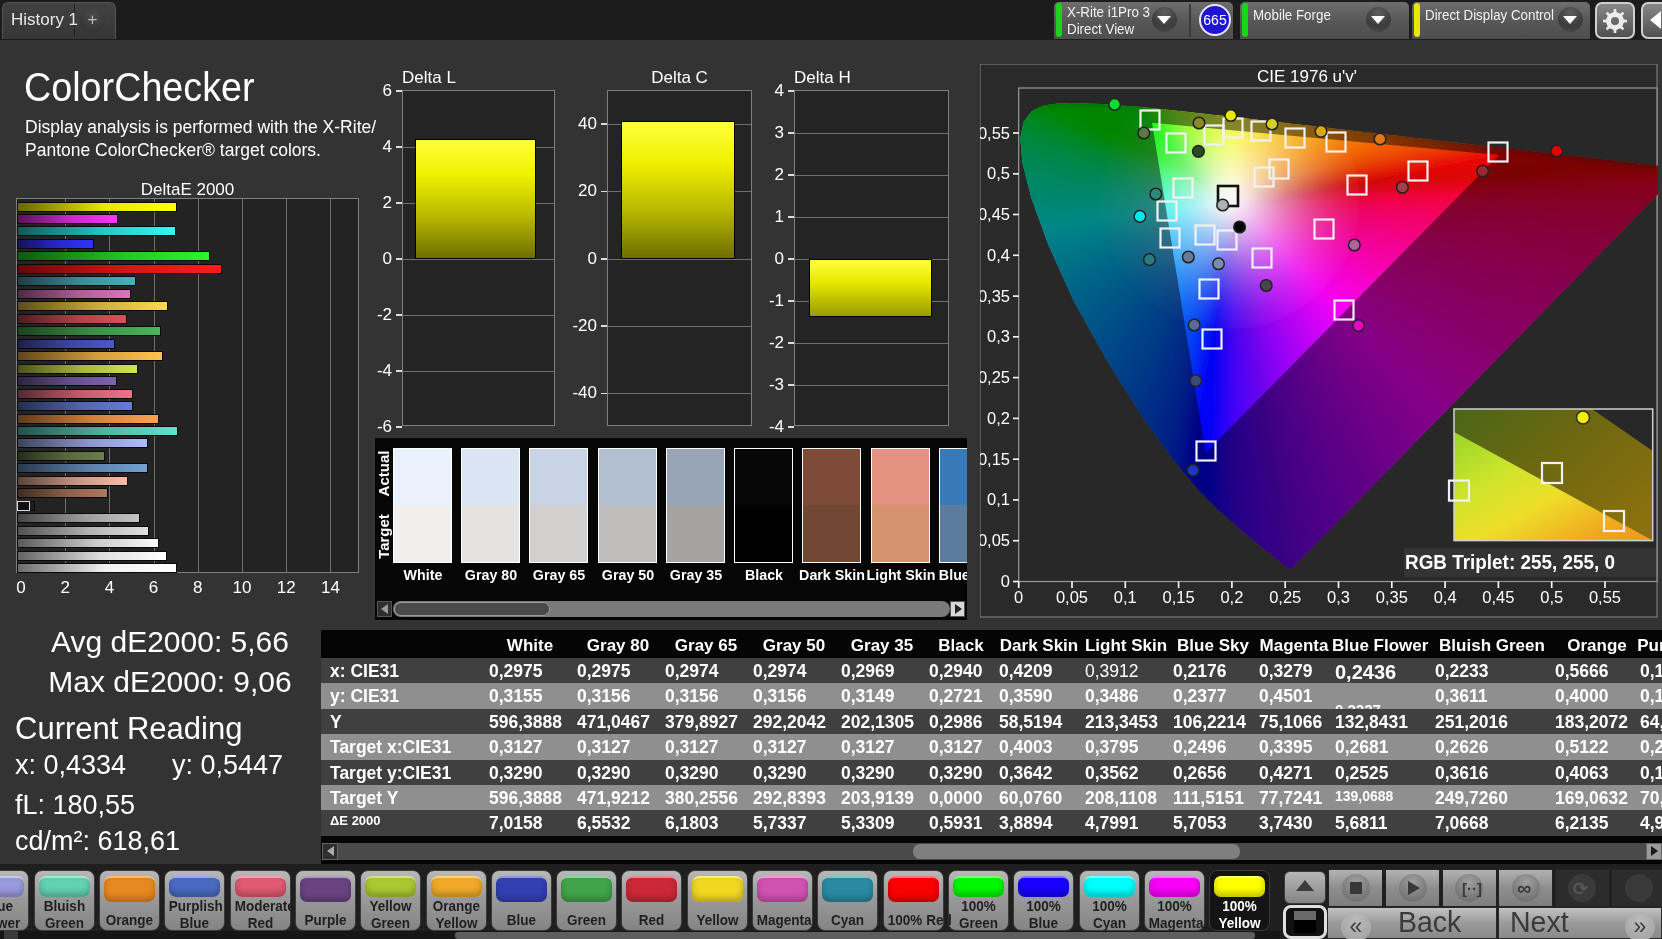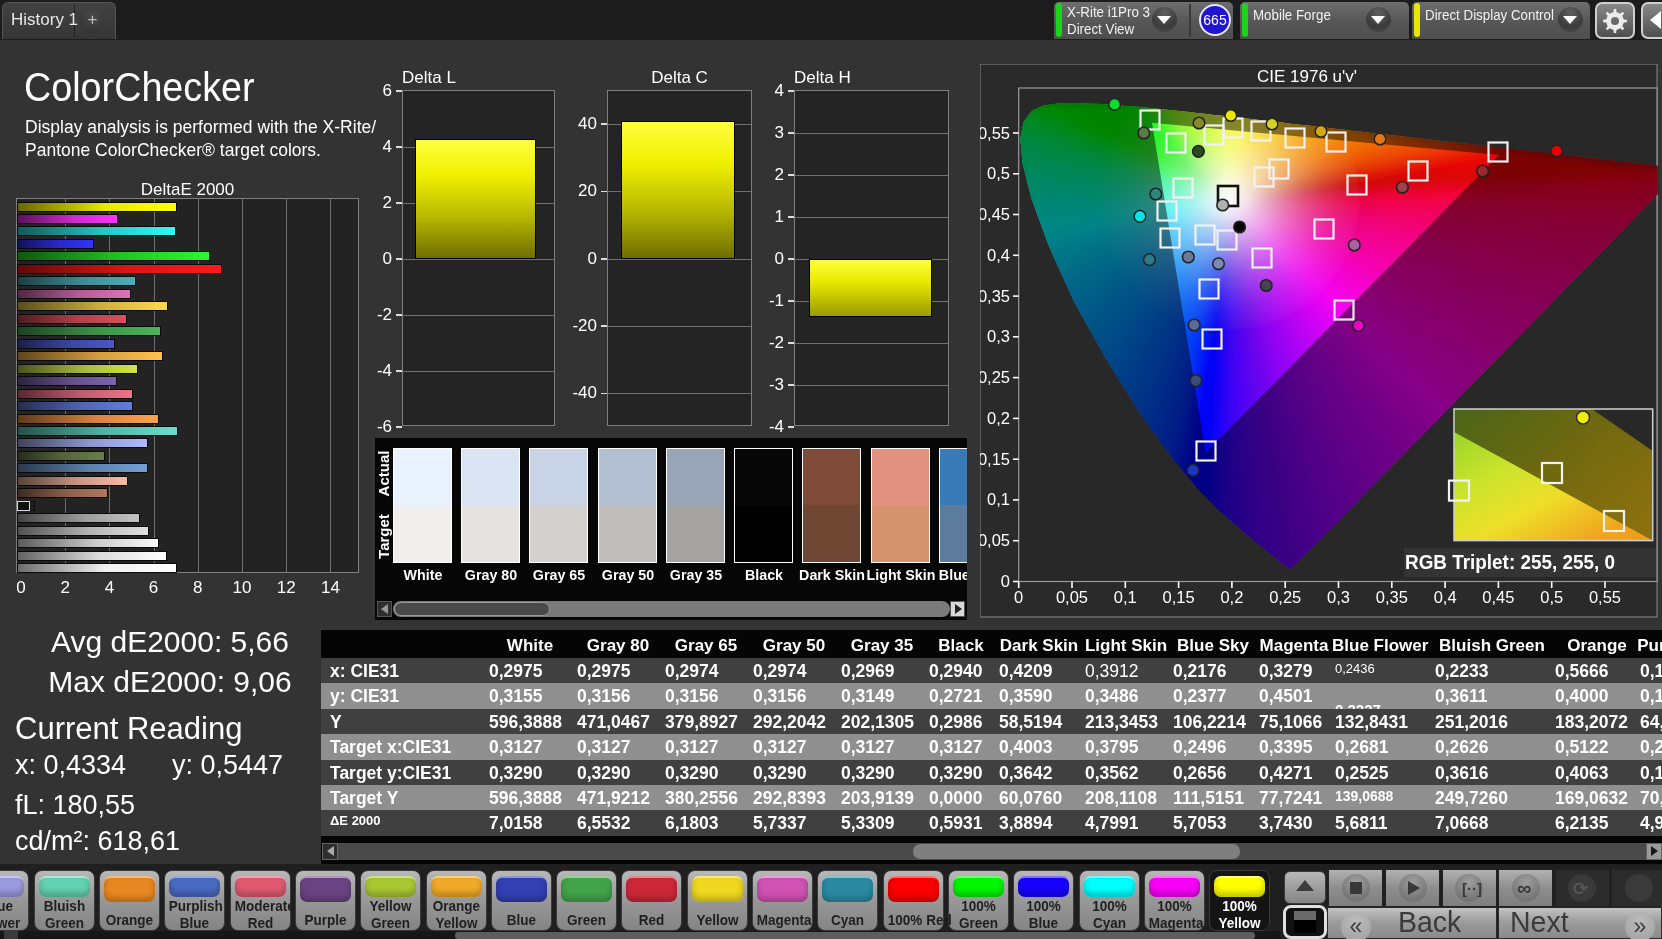--- a/index.html
+++ b/index.html
@@ -209,21 +209,21 @@
 <div class="abs lbl" style="left:489px;top:661.0px;font-size:17.5px;font-weight:bold;white-space:nowrap">0,2975</div>
 <div class="abs lbl" style="left:577px;top:661.0px;font-size:17.5px;font-weight:bold;white-space:nowrap">0,2975</div>
 <div class="abs lbl" style="left:665px;top:661.0px;font-size:17.5px;font-weight:bold;white-space:nowrap">0,2974</div>
 <div class="abs lbl" style="left:753px;top:661.0px;font-size:17.5px;font-weight:bold;white-space:nowrap">0,2974</div>
 <div class="abs lbl" style="left:841px;top:661.0px;font-size:17.5px;font-weight:bold;white-space:nowrap">0,2969</div>
 <div class="abs lbl" style="left:929px;top:661.0px;font-size:17.5px;font-weight:bold;white-space:nowrap">0,2940</div>
 <div class="abs lbl" style="left:999px;top:661.0px;font-size:17.5px;font-weight:bold;white-space:nowrap">0,4209</div>
 <div class="abs lbl" style="left:1085px;top:661.0px;font-size:17.5px;font-weight:normal;white-space:nowrap">0,3912</div>
 <div class="abs lbl" style="left:1173px;top:661.0px;font-size:17.5px;font-weight:bold;white-space:nowrap">0,2176</div>
 <div class="abs lbl" style="left:1259px;top:661.0px;font-size:17.5px;font-weight:bold;white-space:nowrap">0,3279</div>
-<div class="abs lbl" style="left:1335px;top:661.0px;font-size:13px;font-weight:normal;white-space:nowrap">0,2436</div>
+<div class="abs lbl" style="left:1335px;top:661.0px;font-size:20px;font-weight:bold;white-space:nowrap">0,2436</div>
 <div class="abs lbl" style="left:1435px;top:661.0px;font-size:17.5px;font-weight:bold;white-space:nowrap">0,2233</div>
 <div class="abs lbl" style="left:1555px;top:661.0px;font-size:17.5px;font-weight:bold;white-space:nowrap">0,5666</div>
 <div class="abs lbl" style="left:1640px;top:661.0px;font-size:17.5px;font-weight:bold;white-space:nowrap">0,14</div>
 <div class="abs" style="left:321px;top:683.4px;width:1341px;height:25.4px;background:#8f8f8f"></div>
 <div class="abs lbl" style="left:330px;top:686.4px;font-size:17.5px;font-weight:bold">y: CIE31</div>
 <div class="abs lbl" style="left:489px;top:686.4px;font-size:17.5px;font-weight:bold;white-space:nowrap">0,3155</div>
 <div class="abs lbl" style="left:577px;top:686.4px;font-size:17.5px;font-weight:bold;white-space:nowrap">0,3156</div>
 <div class="abs lbl" style="left:665px;top:686.4px;font-size:17.5px;font-weight:bold;white-space:nowrap">0,3156</div>
 <div class="abs lbl" style="left:753px;top:686.4px;font-size:17.5px;font-weight:bold;white-space:nowrap">0,3156</div>
 <div class="abs lbl" style="left:841px;top:686.4px;font-size:17.5px;font-weight:bold;white-space:nowrap">0,3149</div>

